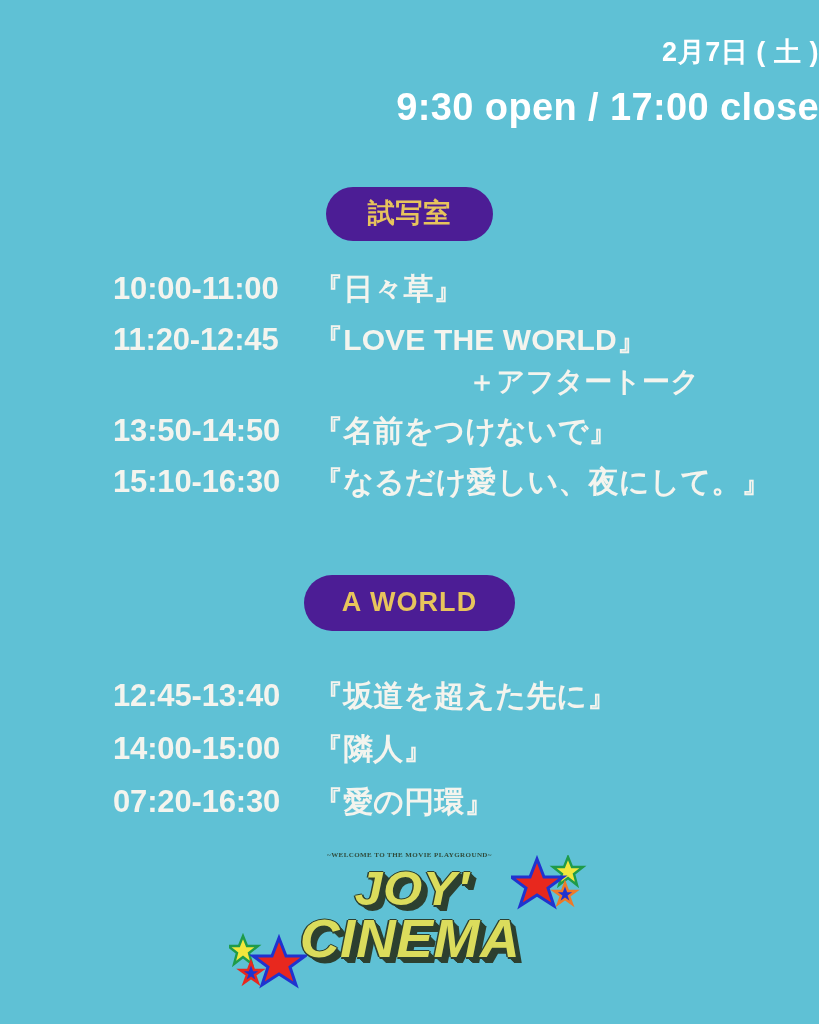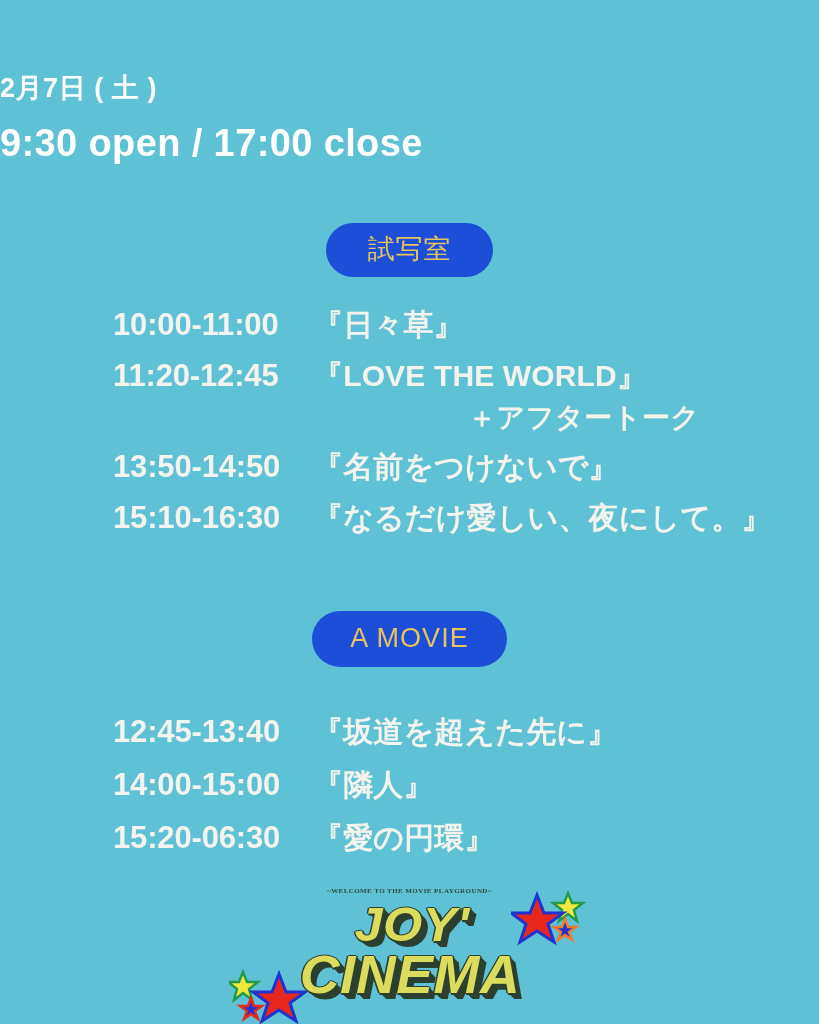--- a/index.html
+++ b/index.html
@@ -23,22 +23,22 @@
     background: #5fc1d5;
     box-sizing: border-box;
     display: flex;
     flex-direction: column;
     align-items: center;
   }
 
   
   .header {
     width: 100%;
-    text-align: left;
-    margin-top: 72px;
+    text-align: right;
+    margin-top: 36px;
   }
   .header-date {
     color: #ffffff;
     font-size: 27px;
     font-weight: 700;
     letter-spacing: 0.02em;
     line-height: 1.2;
     margin: 0;
   }
   .header-hours {
@@ -50,24 +50,24 @@
     margin: 17px 0 0 0;
   }
 
   
   .badge-wrap {
     width: 100%;
     display: flex;
     justify-content: center;
   }
   .badge {
-    background: #1d4ed8;
+    background: #4c1d95;
     color: #e7c45c;
     font-size: 27px;
-    font-weight: 400;
+    font-weight: 700;
     letter-spacing: 0.03em;
     border-radius: 40px;
     padding: 11px 42px 13px 42px;
     display: inline-block;
     line-height: 1.12;
     white-space: nowrap;
   }
   .badge.latin {
     letter-spacing: 0.04em;
     padding: 12px 38px 14px 38px;
@@ -204,38 +204,38 @@
       <div class="row-title">『名前をつけないで』</div>
     </div>
 
     <div class="row">
       <div class="row-time">15:10-16:30</div>
       <div class="row-title">『なるだけ愛しい、夜にして。』</div>
     </div>
   </div>
 
   <div class="badge-wrap" style="margin-top:62px;">
-    <div class="badge latin">A MOVIE</div>
+    <div class="badge latin">A WORLD</div>
   </div>
 
   <div class="schedule sec2" style="margin-top:45px;">
 
 
     <div class="row">
       <div class="row-time">12:45-13:40</div>
       <div class="row-title">『坂道を超えた先に』</div>
     </div>
 
     <div class="row">
       <div class="row-time">14:00-15:00</div>
       <div class="row-title">『隣人』</div>
     </div>
 
     <div class="row">
-      <div class="row-time">15:20-06:30</div>
+      <div class="row-time">07:20-16:30</div>
       <div class="row-title">『愛の円環』</div>
     </div>
   </div>
 
   <div class="logo">
 
     <div class="logo-tagline">~WELCOME TO THE MOVIE PLAYGROUND~</div>
 
     <div class="logo-line logo-joy">JOY'</div>
     <div class="logo-line logo-cinema">CINEMA</div>

